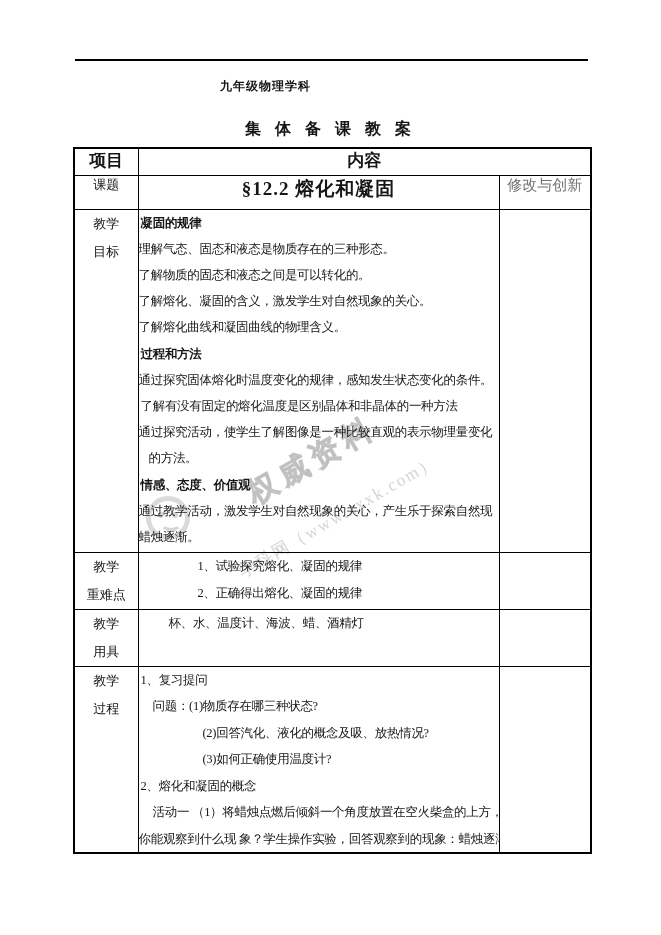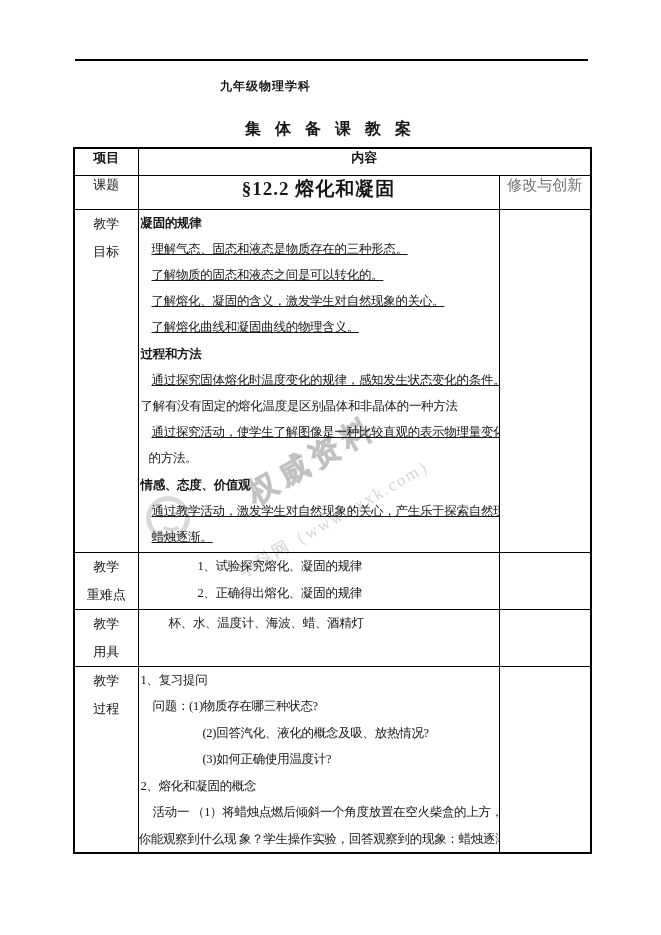--- a/index.html
+++ b/index.html
@@ -26,29 +26,29 @@
   .wm-logo::before{left:7px;} .wm-logo::after{right:7px;}
   .wm-smile{position:absolute;left:9px;top:14px;width:16px;height:10px;border:3px solid transparent;
     border-bottom-color:rgba(150,150,150,0.4);border-radius:50%;}
   
   table.plan{position:absolute;left:73px;top:147px;width:517px;border-collapse:collapse;table-layout:fixed;background:transparent;border:2px solid #000;}
   table.plan td{border:1px solid #000;padding:0;vertical-align:top;background:transparent;overflow:hidden;}
   .c-label{text-align:center;font-size:13px;vertical-align:middle;}
   .label-stack{display:flex;flex-direction:column;align-items:center;line-height:28px;}
   .r1{height:27px;} .r2{height:34px;} .r3{height:343px;} .r4{height:57px;} .r5{height:50px;} .r6{height:178px;}
   .bold{font-weight:bold;}
-  .c-header{vertical-align:middle;text-align:center;font-size:13px;font-weight:bold;margin-top:40px;}
+  .c-header{vertical-align:middle;text-align:center;font-size:17px;font-weight:bold;margin-top:40px;}
   .c-topic{vertical-align:middle;text-align:center;font-size:19px;font-weight:bold;letter-spacing:1px;}
   .c-note{vertical-align:middle;text-align:center;font-size:15px;color:#737373;}
   .c-body{padding:5px 2px 0 4px;}
   .line{font-size:12.5px;line-height:26.2px;letter-spacing:-0.3px;white-space:nowrap;}
   .r6 .line{line-height:26.5px;}
   .r4 .line{line-height:27px;}
   .ind0{padding-left:2px;}
-  .ind1{padding-left:13px;text-decoration:underline;}
+  .ind1{}
   .ind2{padding-left:10px;}
   .ind-q{padding-left:14px;}
   .ind-sub{padding-left:64px;}
   .ind-kp{padding-left:59px;}
   .ind-tool{padding-left:30px;}
   .c-kp{padding-top:8px;}
   .c-tool{vertical-align:middle;}
   .c-proc{padding-top:3px;}
   .label-top{vertical-align:top;padding-top:34px;}
 </style>

